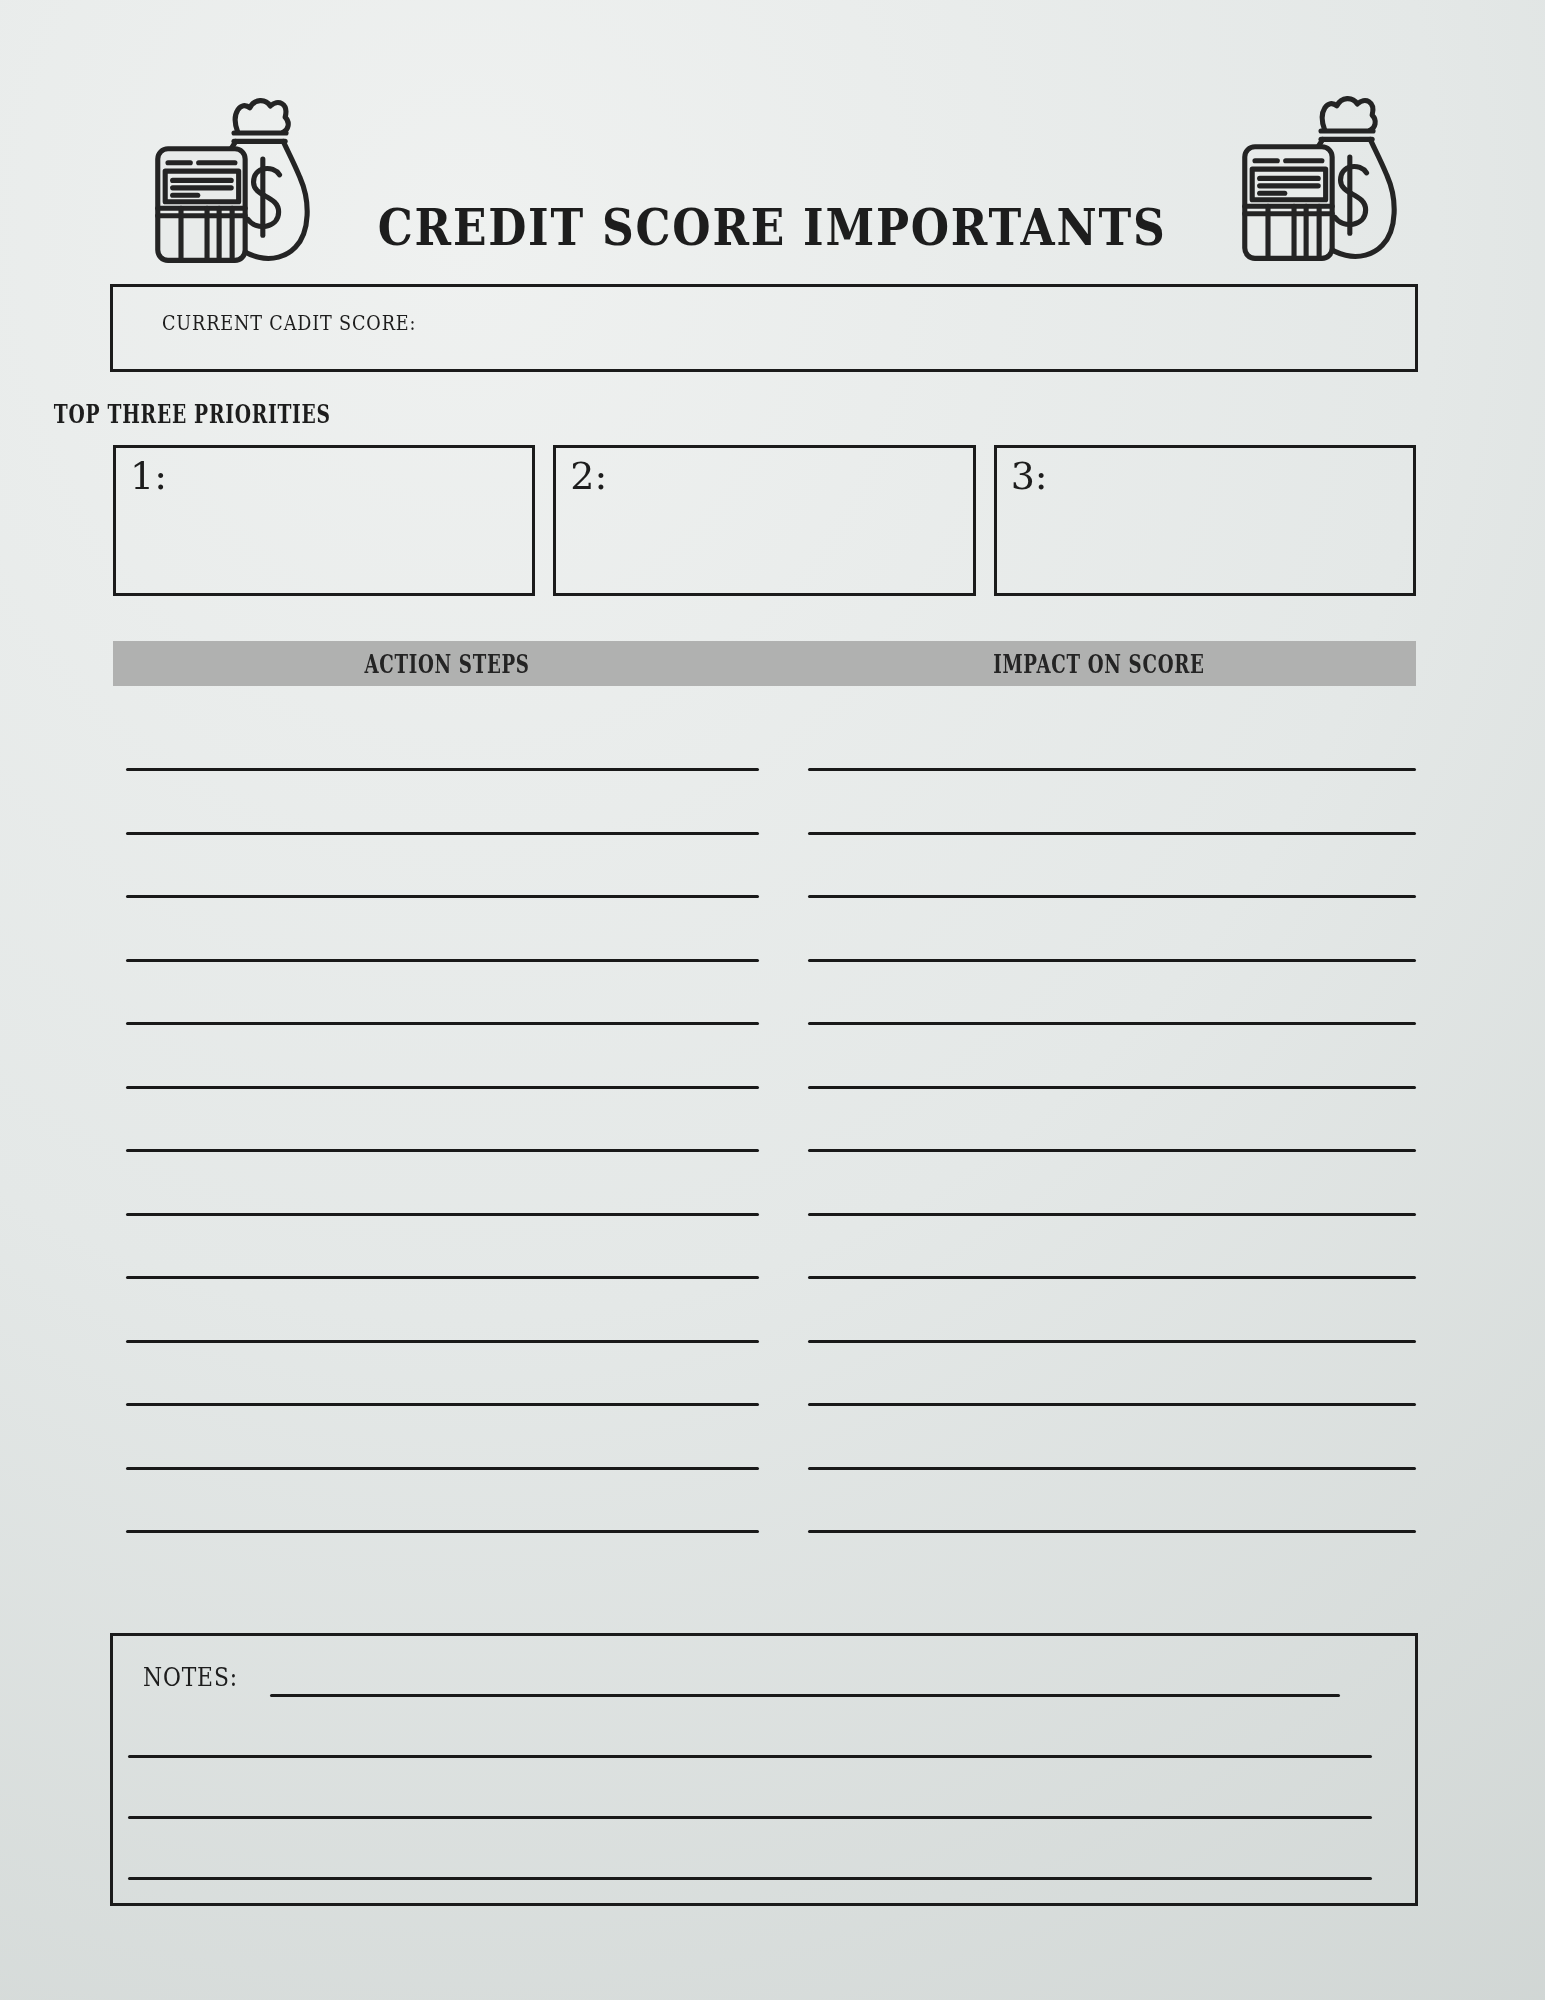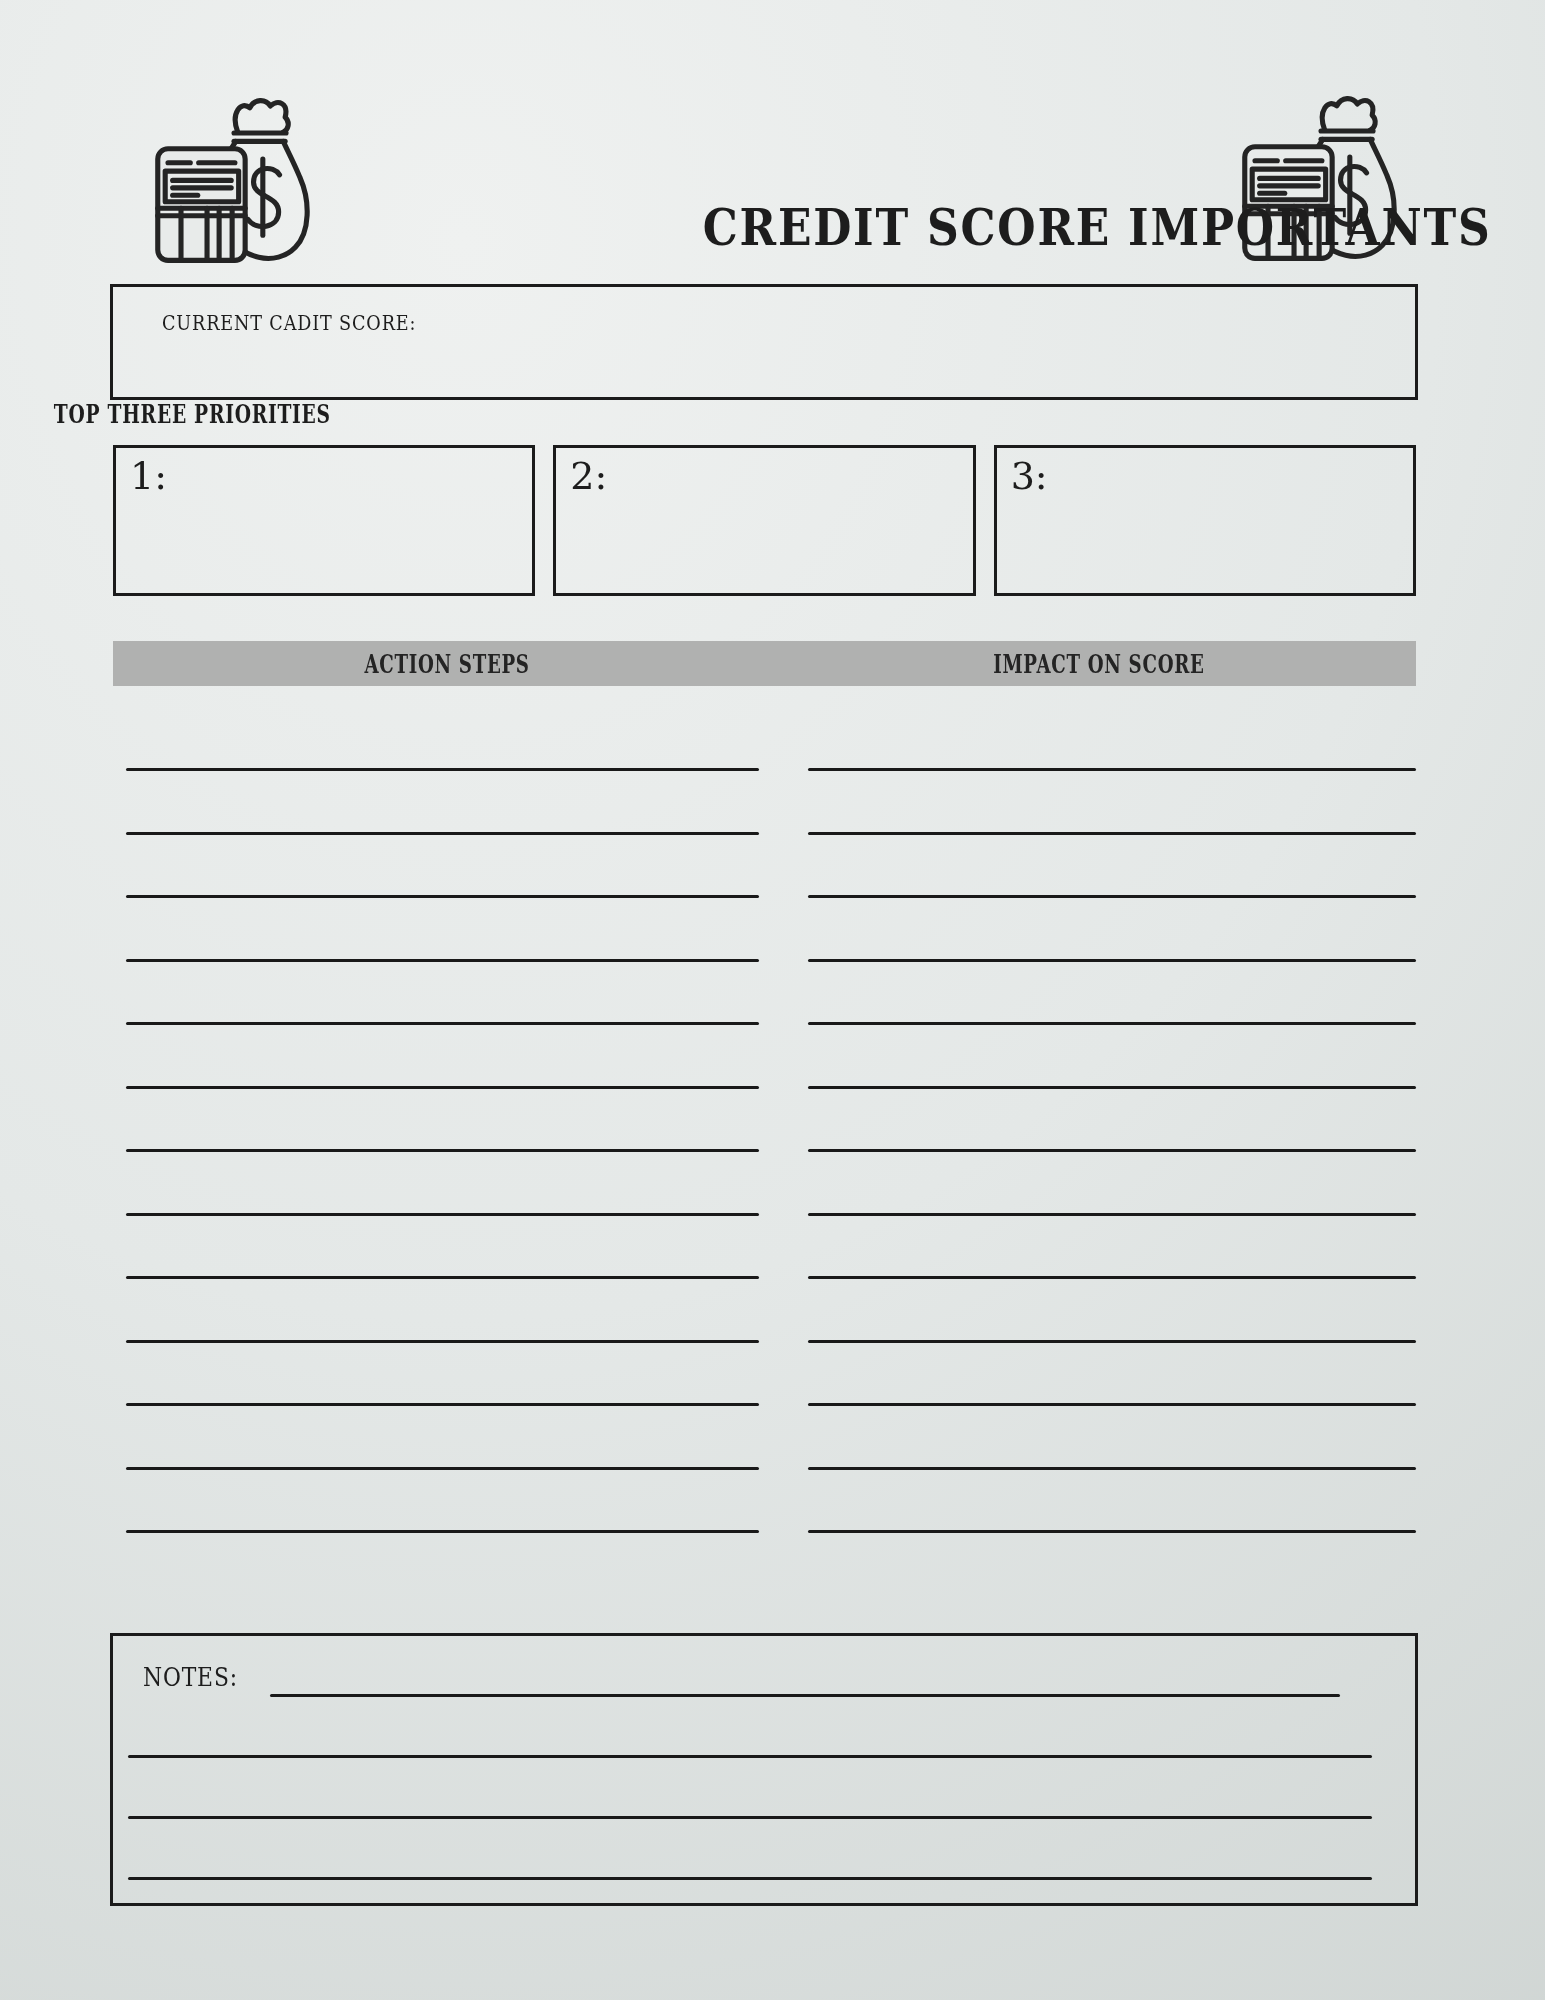--- a/index.html
+++ b/index.html
@@ -14,27 +14,27 @@
   }
   .cond{display:inline-block;transform:scaleX(.84);transform-origin:50% 50%;white-space:nowrap;}
   .cond-l{transform-origin:0 50%;}
 
   
   .hdr-icon{position:absolute;width:168px;height:172px;}
   .hdr-icon.left{left:150px;top:93px;}
   .hdr-icon.right{left:1237px;top:91px;}
   .title{
     position:absolute;left:0;right:0;top:164px;
-    text-align:right;font-size:50px;font-weight:600;letter-spacing:2px;
+    text-align:center;font-size:50px;font-weight:600;letter-spacing:2px;
   }
   .title .cond{transform:scaleX(.88);}
 
   
   .score-row{position:absolute;left:110px;top:284px;width:1308px;display:flex;gap:13px;}
-  .score-box{flex:1;height:116px;border:3px solid #1b1b1b;box-sizing:border-box;
+  .score-box{flex:1;height:88px;border:3px solid #1b1b1b;box-sizing:border-box;
     padding:24px 0 0 49px;font-size:21px;letter-spacing:1px;}
 
   
   .prio-heading{position:absolute;left:0;right:0;top:399px;text-align:left;
     font-size:26px;font-weight:600;letter-spacing:1px;}
   .prio-heading .cond{transform:scaleX(.72);}
   .prio-row{position:absolute;left:113px;top:445px;width:1303px;height:151px;display:flex;gap:18px;}
   .prio-box{flex:1;border:3px solid #1b1b1b;box-sizing:border-box;padding:6px 0 0 14px;font-size:38px;}
 
   

